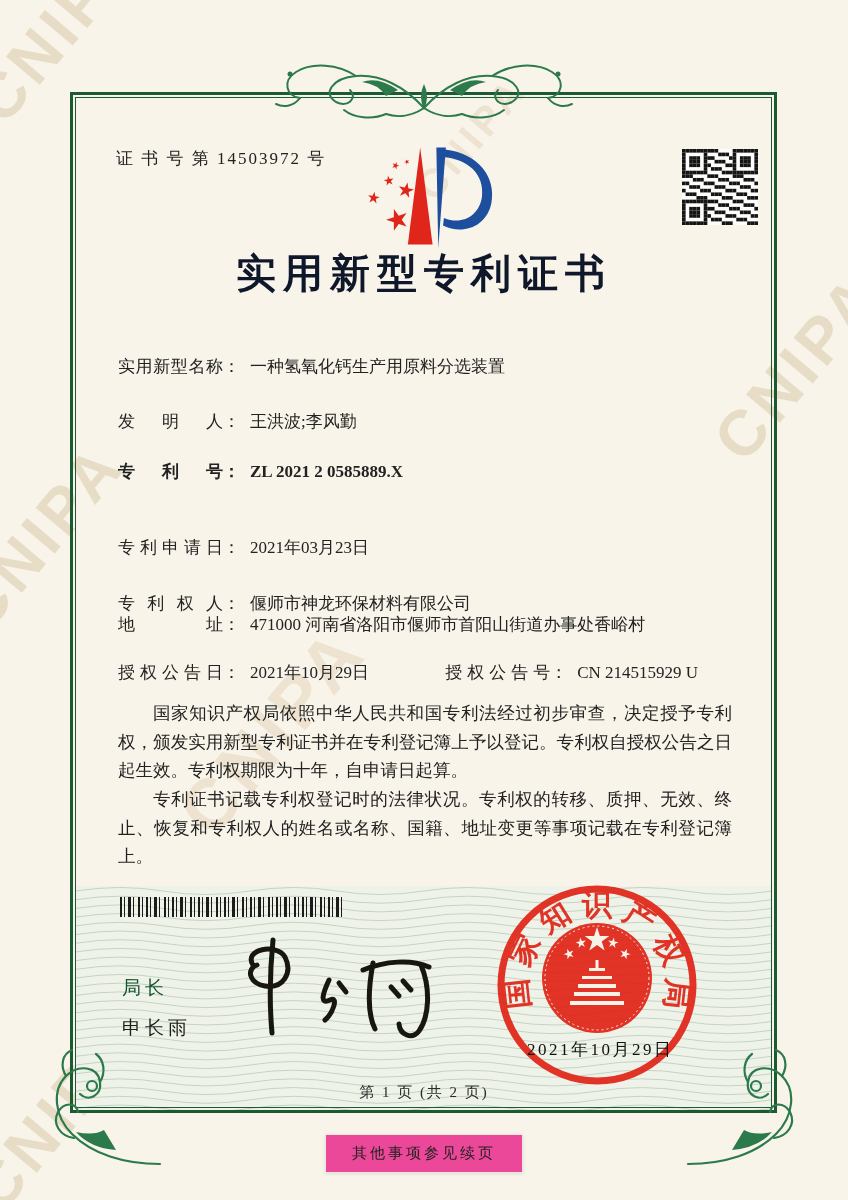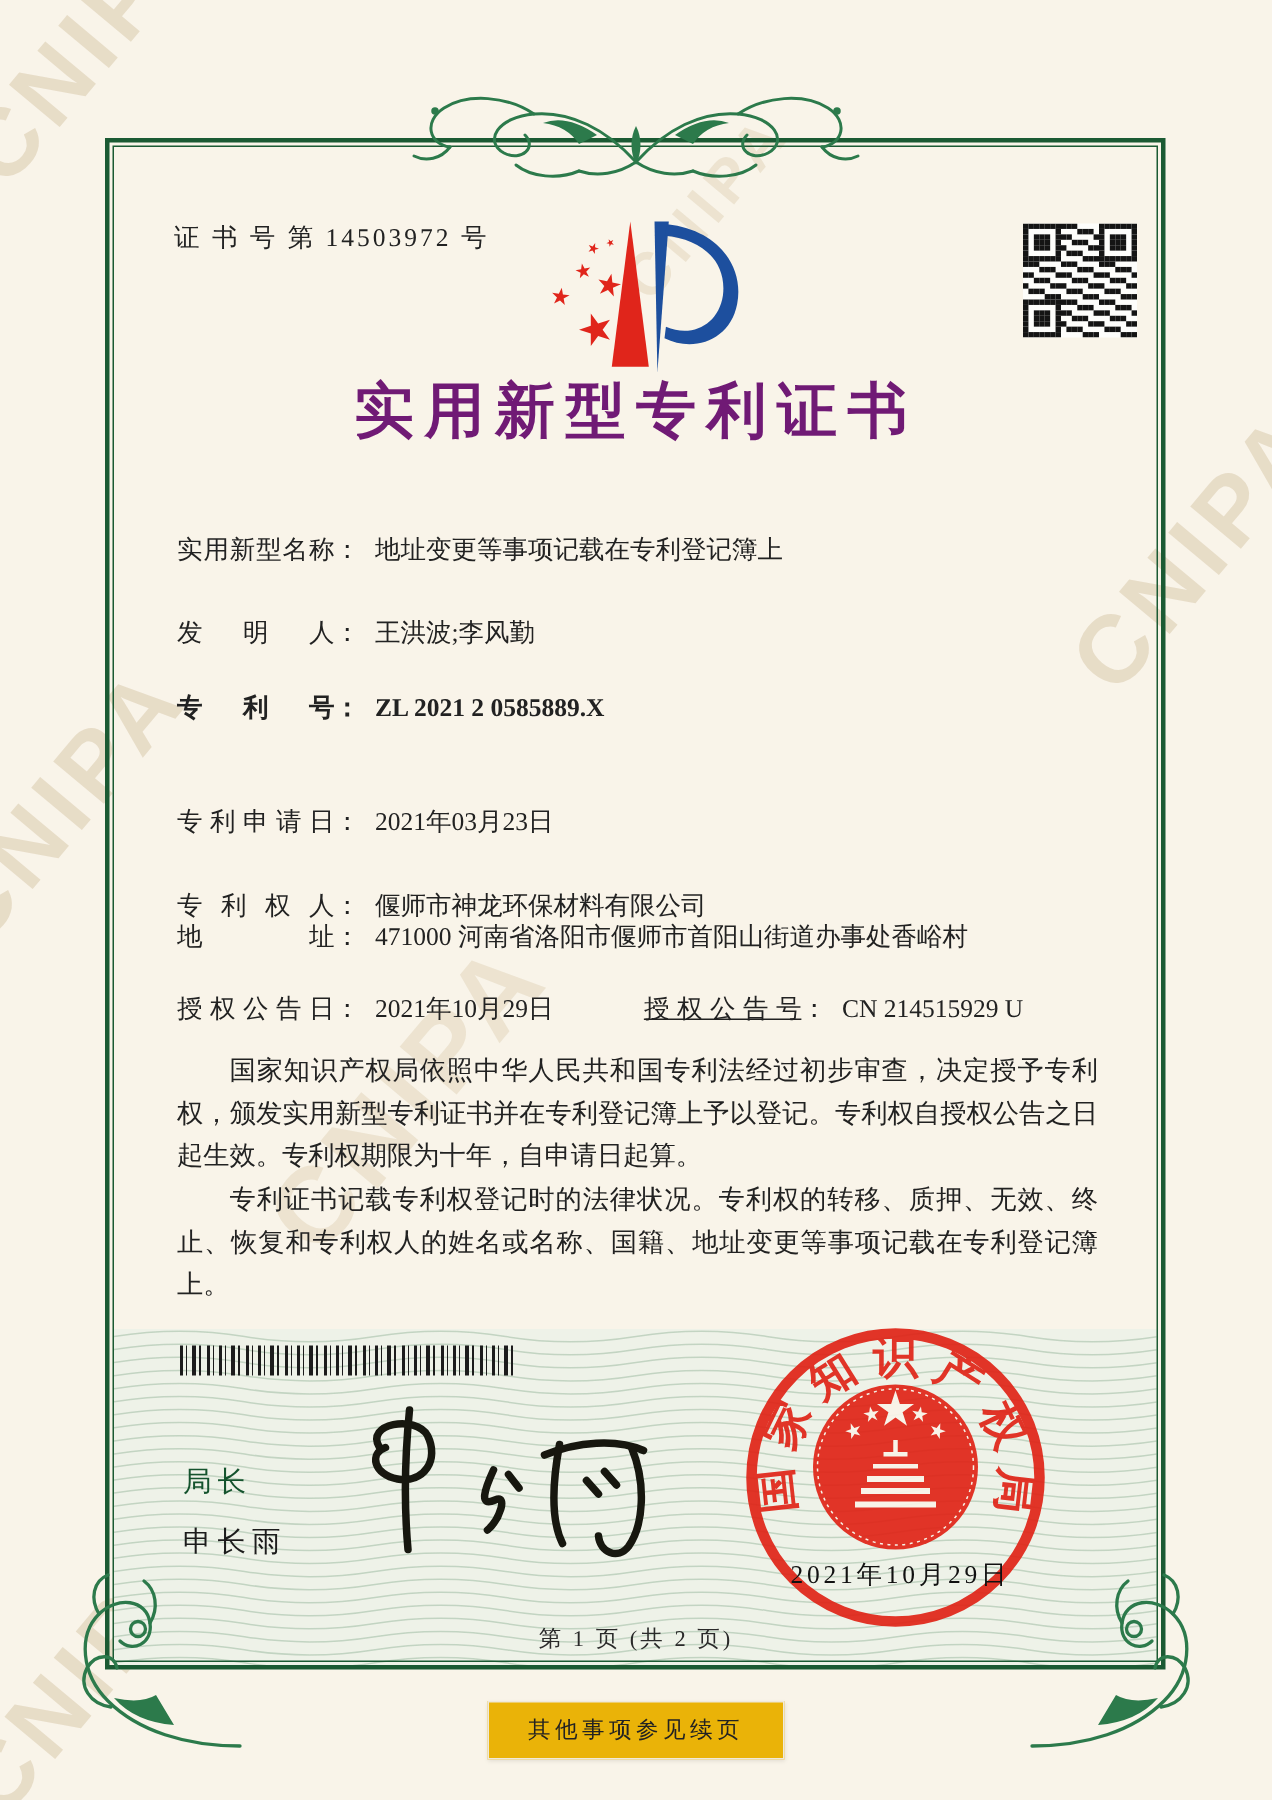--- a/index.html
+++ b/index.html
@@ -16,25 +16,25 @@
          border:3px solid #1b5a33;}
   .frame-inner{position:absolute;inset:2px;border:1px solid #1b5a33;}
 
   
   .band{position:absolute;left:76px;top:886px;width:695px;height:224px;background:#eef2e8;}
   .band svg{display:block;}
 
   
   .cert-no{position:absolute;left:116px;top:147px;font-size:17px;letter-spacing:2px;color:#222;}
   .title{position:absolute;left:0;top:246px;width:848px;text-align:center;
-         font-size:40px;font-weight:700;letter-spacing:7px;color:#701a75;}
+         font-size:40px;font-weight:700;letter-spacing:7px;color:#0f172a;}
   .field{position:absolute;left:118px;font-size:17px;color:#222;white-space:nowrap;}
   .flabel{display:inline-block;width:105px;text-align:justify;text-align-last:justify;}
   .fvalue{margin-left:10px;}
-  .grant2{margin-left:56px;text-decoration:underline;}
+  .grant2{margin-left:72px;}
   .paras{position:absolute;left:118px;top:699px;width:614px;font-size:17.5px;
          line-height:1.64;text-align:justify;color:#222;}
   .paras p{margin:0;text-indent:2em;}
 
   .barcode{position:absolute;left:120px;top:897px;width:222px;height:20px;
     background:repeating-linear-gradient(90deg,
       #1c1c1c 0 2px,transparent 2px 4px,
       #1c1c1c 4px 5px,transparent 5px 8px,
       #1c1c1c 8px 11px,transparent 11px 13px,
       #1c1c1c 13px 14px,transparent 14px 18px,
@@ -44,21 +44,21 @@
   .signer-role{position:absolute;left:122px;top:975px;font-size:19px;letter-spacing:4px;color:#14532d;}
   .signer-name{position:absolute;left:122px;top:1015px;font-size:19px;letter-spacing:4px;color:#1c1c1c;}
   .signature{position:absolute;left:233px;top:925px;}
 
   .seal{position:absolute;left:492px;top:880px;}
   .seal-date{position:absolute;left:527px;top:1038px;font-size:17px;letter-spacing:2.5px;color:#111;}
 
   .page-info{position:absolute;left:0;top:1083px;width:848px;text-align:center;
              font-size:15px;letter-spacing:2px;color:#2a2a2a;}
   .note-box{position:absolute;left:424px;top:1134px;transform:translateX(-50%);
-            background:#eab308;border:1px solid #efe9dc;box-shadow:0 1px 3px rgba(0,0,0,.10);
+            background:#ec4899;border:1px solid #efe9dc;box-shadow:0 1px 3px rgba(0,0,0,.10);
             padding:9px 26px;font-size:15px;letter-spacing:3px;color:#222;white-space:nowrap;}
 
   .ornament-top{position:absolute;left:254px;top:56px;}
   .flourish-bl{position:absolute;left:40px;top:1042px;}
   .flourish-br{position:absolute;left:678px;top:1042px;transform:scaleX(-1);}
   .logo{position:absolute;left:348px;top:138px;}
   .qr{position:absolute;left:682px;top:149px;width:76px;height:76px;background:#fdfdfb;}
 </style>
 </head>
 <body>
@@ -396,21 +396,21 @@
           <rect x="65.14" y="72.38" width="3.62" height="3.62"></rect>
           <rect x="68.76" y="72.38" width="3.62" height="3.62"></rect>
           <rect x="72.38" y="72.38" width="3.62" height="3.62"></rect>
         </g>
       </svg>
   </div>
 
   <div class="title">实用新型专利证书</div>
 
   <div class="field" style="top:355px;">
-    <span class="flabel">实用新型名称</span><span>：</span><span class="fvalue">地址变更等事项记载在专利登记簿上</span>
+    <span class="flabel">实用新型名称</span><span>：</span><span class="fvalue">一种氢氧化钙生产用原料分选装置</span>
   </div>
   <div class="field" style="top:410px;">
     <span class="flabel">发明人</span><span>：</span><span class="fvalue">王洪波;李风勤</span>
   </div>
   <div class="field" style="top:460px;font-weight:bold;">
     <span class="flabel">专利号</span><span>：</span><span class="fvalue">ZL 2021 2 0585889.X</span>
   </div>
   <div class="field" style="top:536px;">
     <span class="flabel">专利申请日</span><span>：</span><span class="fvalue">2021年03月23日</span>
   </div>

